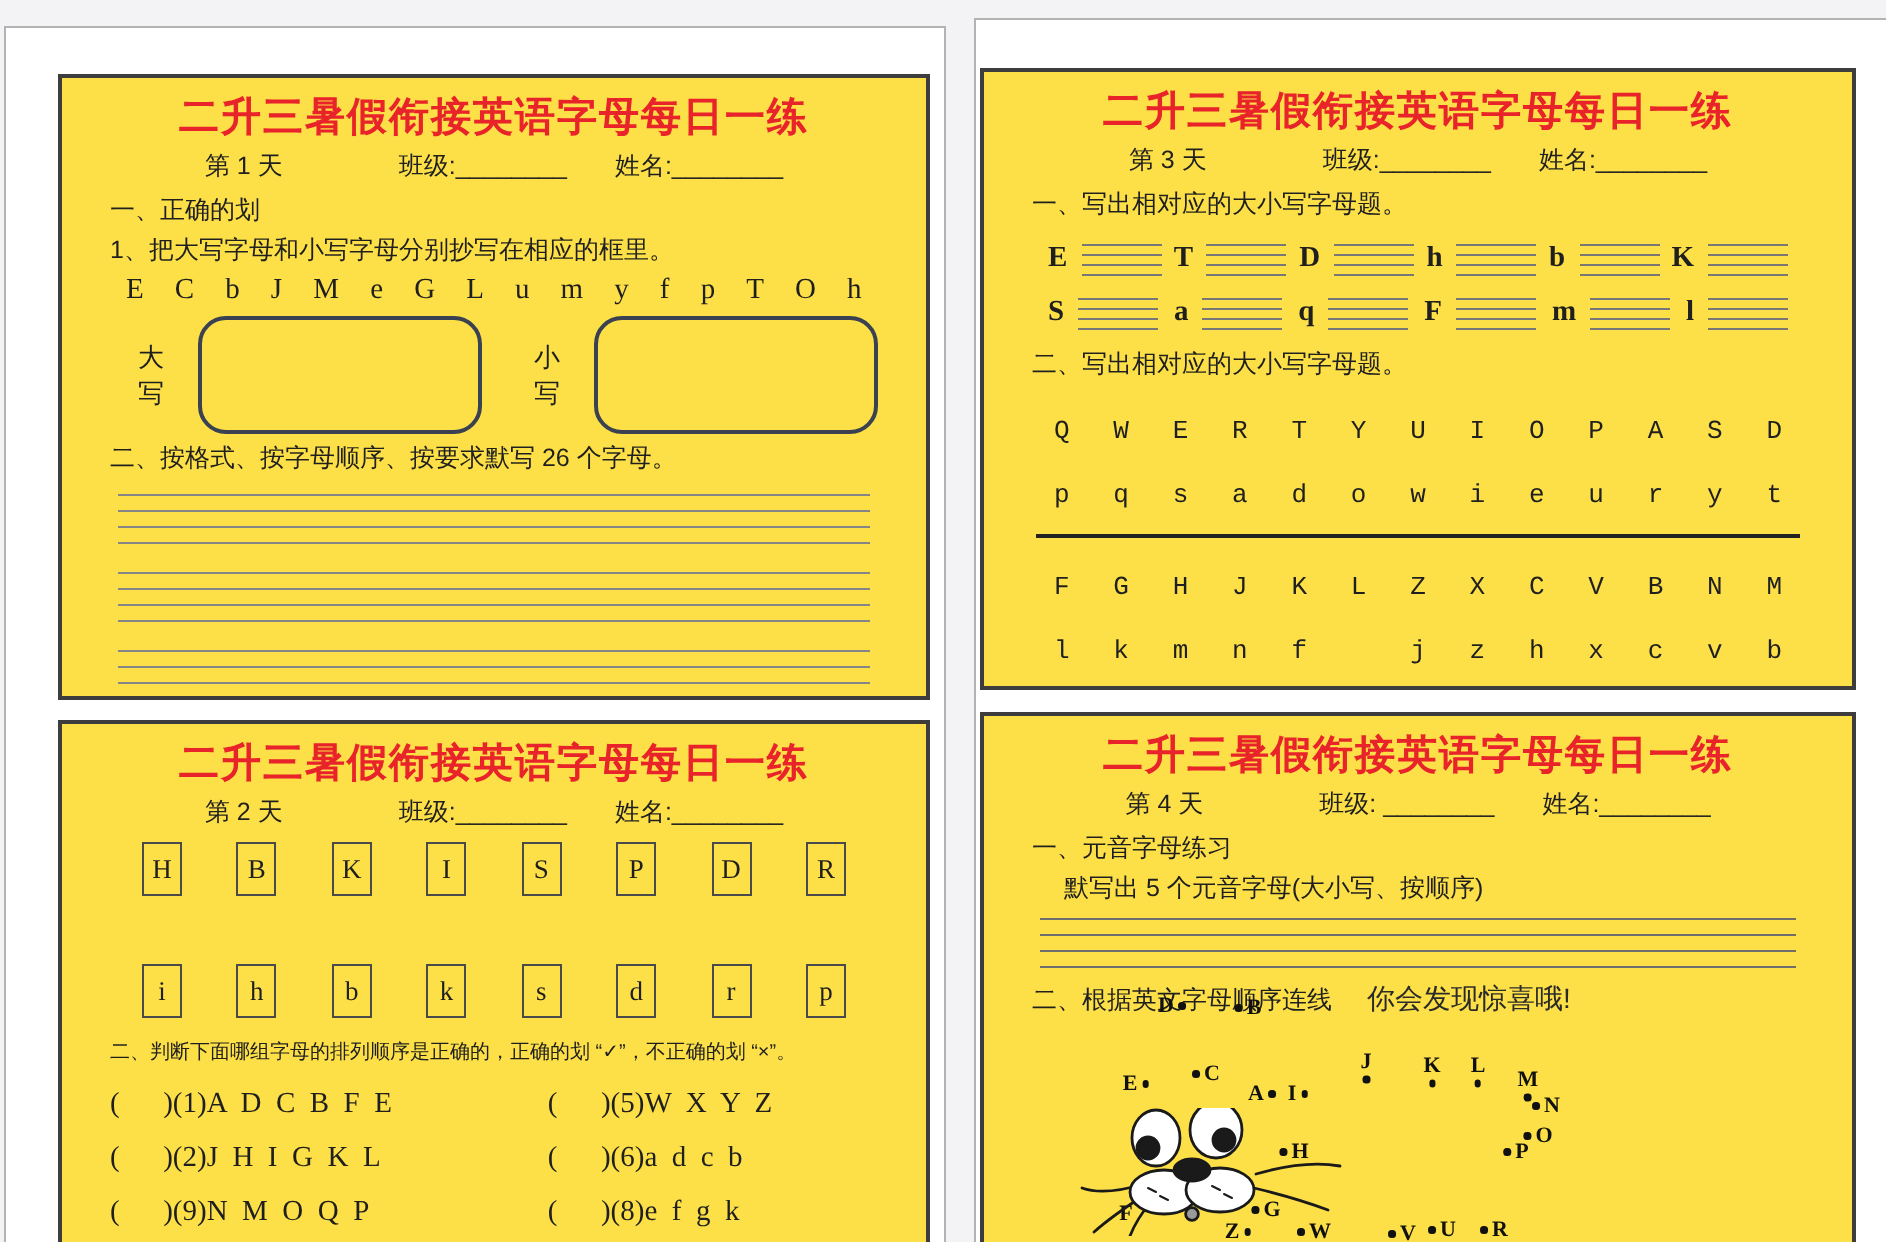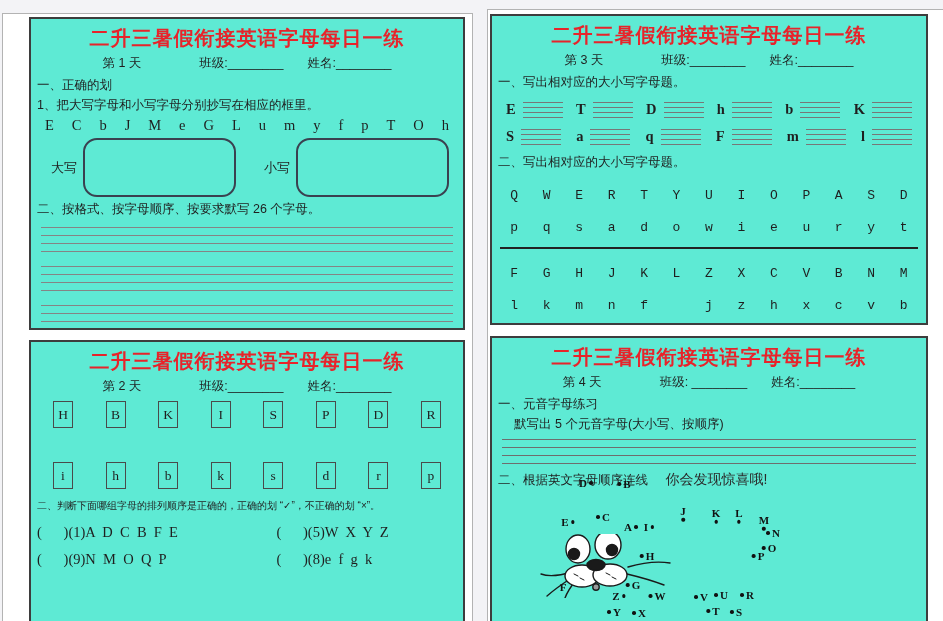--- a/index.html
+++ b/index.html
@@ -1,37 +1,37 @@
 <!DOCTYPE html>
 <html><head>
 <meta charset="utf-8">
 <style>
   html,body{margin:0;padding:0;background:#e9e9ee;}
   .viewport{position:relative;width:943px;height:621px;overflow:hidden;
     background:#f3f3f6;font-family:"Liberation Sans",sans-serif;color:#1f1f1f;}
   .sheet{position:absolute;background:#fff;border:1px solid #b3b3b3;box-sizing:border-box;}
   .sheet-left{left:2px;top:13px;width:471px;height:660px;}
   .sheet-right{left:487px;top:9px;width:470px;height:664px;}
-  .wpage{position:absolute;border:2px solid #3d3d3d;background:#5eead4;box-sizing:border-box;
-    padding:4px 6px;overflow:hidden;}
+  .wpage{position:absolute;border:2px solid #3d3d3d;background:#fde047;box-sizing:border-box;
+    padding:4px 24px;overflow:hidden;margin-top:20px;}
   .p1{left:26px;top:3px;width:436px;height:313px;}
   .p2{left:26px;top:326px;width:436px;height:334px;}
   .p3{left:2px;top:4px;width:438px;height:311px;}
   .p4{left:2px;top:326px;width:438px;height:338px;}
   .wtitle{text-align:center;font-size:20px;font-weight:bold;color:#e8232a;
     letter-spacing:1px;margin:2px 0 3px;}
   .subrow{display:flex;justify-content:center;font-size:12.5px;margin:0 0 5px;}
   .subrow .day{margin-right:58px;}
   .subrow .cls{margin-right:24px;}
   .heading{font-size:12.5px;margin:3px 0;}
   
   .letters-row{display:flex;justify-content:space-between;margin:2px 8px 4px;
     font-family:"Liberation Serif",serif;font-size:14.5px;}
   .copy-row{display:flex;align-items:center;margin:3px 0 4px 14px;}
-  .copy-label{font-size:13px;margin-right:6px;text-align:center;}
+  .copy-label{font-size:13px;margin-right:6px;}
   .copybox{width:153px;height:59px;border:2px solid #3a4150;border-radius:14px;box-sizing:border-box;}
   .copy-gap{width:28px;}
   .stave{height:25px;margin:0 4px 14px;
     background:repeating-linear-gradient(to bottom,#858585 0,#858585 1px,transparent 1px,transparent 8px);}
   .staves{margin-top:9px;}
   
   .lbox-row{display:flex;justify-content:space-between;margin:6px 16px 0;}
   .lbox-row.second{margin-top:34px;}
   .lbox{width:20px;height:27px;border:1px solid #4a4a4a;box-sizing:border-box;
     display:flex;align-items:center;justify-content:center;
@@ -144,20 +144,24 @@
           <span class="lbox">p</span>
         </div>
       <div class="judge-head">二、判断下面哪组字母的排列顺序是正确的，正确的划 “✓”，不正确的划 “×”。</div>
       <div>
 
           <div class="jrow">
             <span class="jleft">(      )(1)A  D  C  B  F  E</span>
             <span class="jright">(      )(5)W  X  Y  Z</span>
           </div>
 
+          <div class="jrow">
+            <span class="jleft">(      )(2)J  H  I  G  K  L</span>
+            <span class="jright">(      )(6)a  d  c  b</span>
+          </div>
 
           <div class="jrow">
             <span class="jleft">(      )(9)N  M  O  Q  P</span>
             <span class="jright">(      )(8)e  f  g  k</span>
           </div>
 
         </div>
     </div>
   </div>
 

